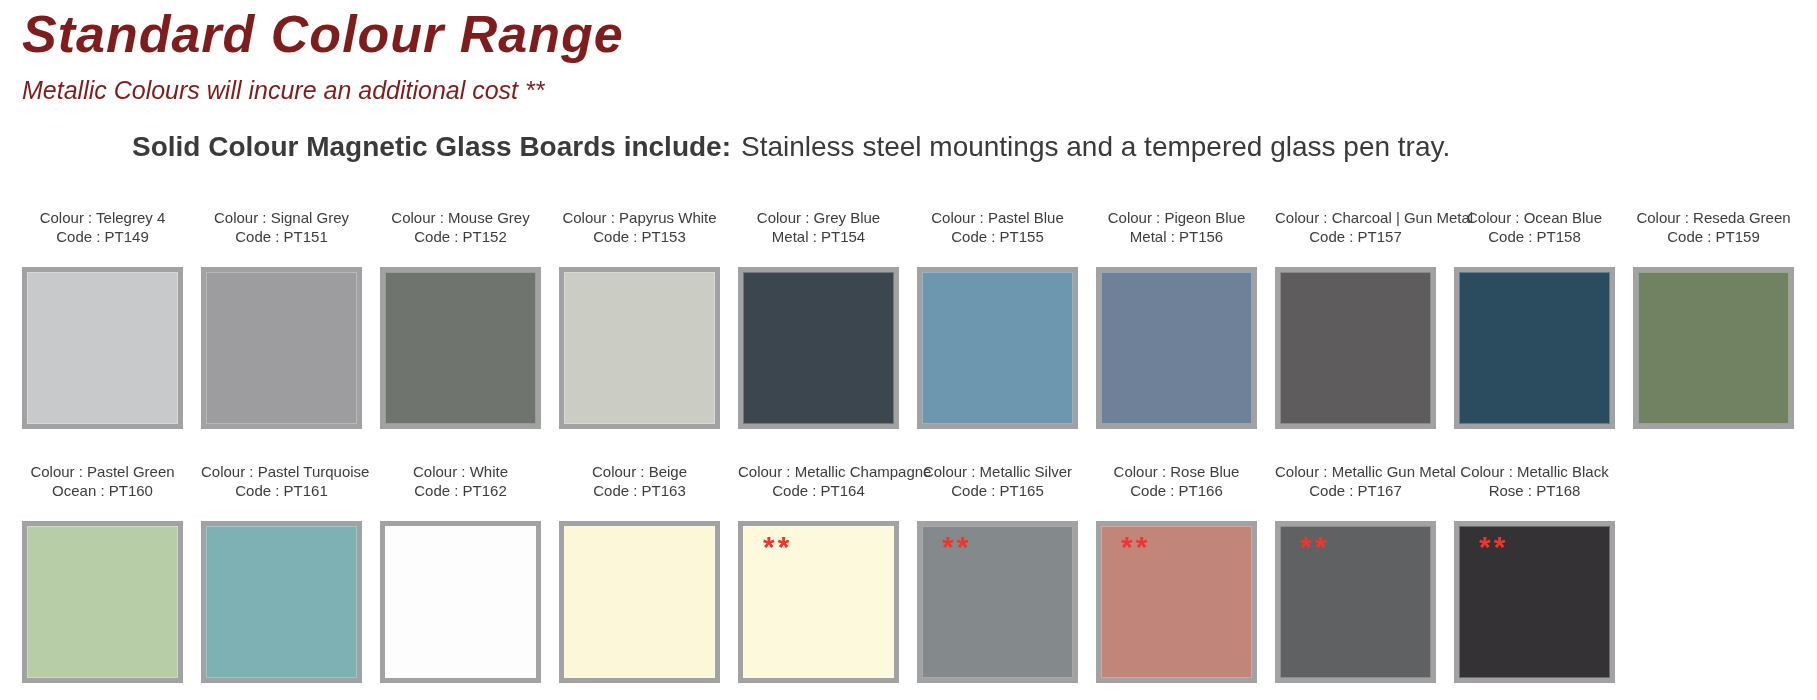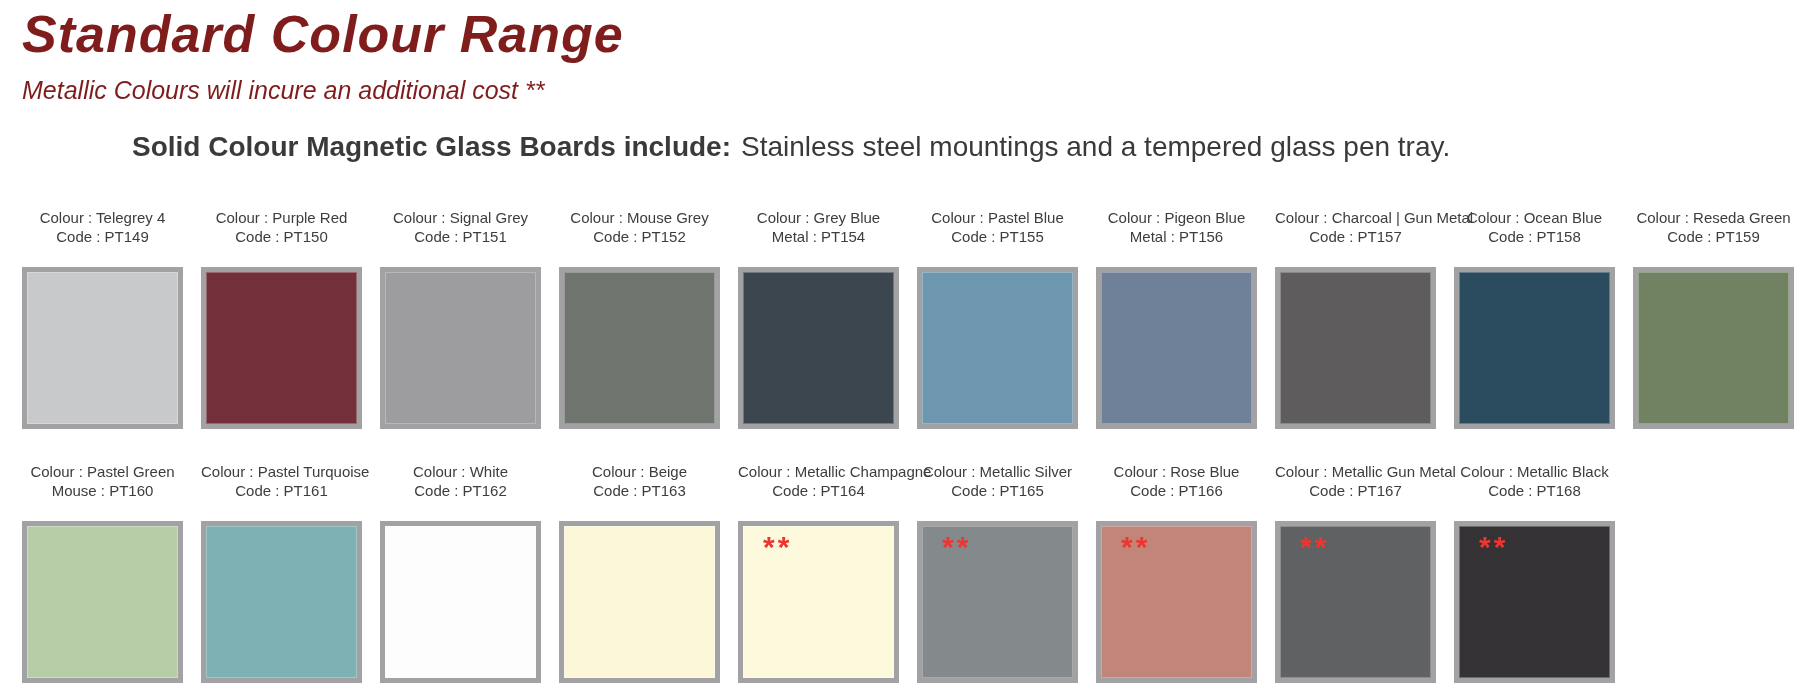--- a/index.html
+++ b/index.html
@@ -66,44 +66,44 @@
 
 <div class="swatch-grid" id="swatch-grid">
   <div class="swatch-cell">
     <span class="swatch-label colour-line">Colour : Telegrey 4</span>
     <span class="swatch-label code-line">Code : PT149</span>
     <div class="swatch-box" style="background: rgb(200, 201, 202);">
       <span class="metallic-mark"></span>
     </div>
   </div>
 
-  <div class="swatch-cell">
-    <span class="swatch-label colour-line">Colour : Purple Red</span>
-    <span class="swatch-label code-line">Code : PT150</span>
-    <div class="swatch-box" style="background: rgb(116, 48, 58);">
-      <span class="metallic-mark"></span>
-    </div>
-  </div>
 
   <div class="swatch-cell">
     <span class="swatch-label colour-line">Colour : Signal Grey</span>
     <span class="swatch-label code-line">Code : PT151</span>
     <div class="swatch-box" style="background: rgb(157, 157, 160);">
       <span class="metallic-mark"></span>
     </div>
   </div>
 
   <div class="swatch-cell">
     <span class="swatch-label colour-line">Colour : Mouse Grey</span>
     <span class="swatch-label code-line">Code : PT152</span>
     <div class="swatch-box" style="background: rgb(111, 116, 110);">
       <span class="metallic-mark"></span>
     </div>
   </div>
 
+  <div class="swatch-cell">
+    <span class="swatch-label colour-line">Colour : Papyrus White</span>
+    <span class="swatch-label code-line">Code : PT153</span>
+    <div class="swatch-box" style="background: rgb(203, 204, 195);">
+      <span class="metallic-mark"></span>
+    </div>
+  </div>
 
   <div class="swatch-cell">
     <span class="swatch-label colour-line">Colour : Grey Blue</span>
     <span class="swatch-label code-line">Metal : PT154</span>
     <div class="swatch-box" style="background: rgb(59, 70, 78);">
       <span class="metallic-mark"></span>
     </div>
   </div>
 
   <div class="swatch-cell">
@@ -141,21 +141,21 @@
   <div class="swatch-cell">
     <span class="swatch-label colour-line">Colour : Reseda Green</span>
     <span class="swatch-label code-line">Code : PT159</span>
     <div class="swatch-box" style="background: rgb(112, 130, 97);">
       <span class="metallic-mark"></span>
     </div>
   </div>
 
   <div class="swatch-cell">
     <span class="swatch-label colour-line">Colour : Pastel Green</span>
-    <span class="swatch-label code-line">Mouse : PT160</span>
+    <span class="swatch-label code-line">Ocean : PT160</span>
     <div class="swatch-box" style="background: rgb(183, 205, 168);">
       <span class="metallic-mark"></span>
     </div>
   </div>
 
   <div class="swatch-cell">
     <span class="swatch-label colour-line">Colour : Pastel Turquoise</span>
     <span class="swatch-label code-line">Code : PT161</span>
     <div class="swatch-box" style="background: rgb(125, 177, 179);">
       <span class="metallic-mark"></span>
@@ -205,18 +205,18 @@
   <div class="swatch-cell">
     <span class="swatch-label colour-line">Colour : Metallic Gun Metal</span>
     <span class="swatch-label code-line">Code : PT167</span>
     <div class="swatch-box" style="background: rgb(96, 97, 99);">
       <span class="metallic-mark">**</span>
     </div>
   </div>
 
   <div class="swatch-cell">
     <span class="swatch-label colour-line">Colour : Metallic Black</span>
-    <span class="swatch-label code-line">Code : PT168</span>
+    <span class="swatch-label code-line">Rose : PT168</span>
     <div class="swatch-box" style="background: rgb(52, 50, 53);">
       <span class="metallic-mark">**</span>
     </div>
   </div>
 </div>
 
 </body></html>

